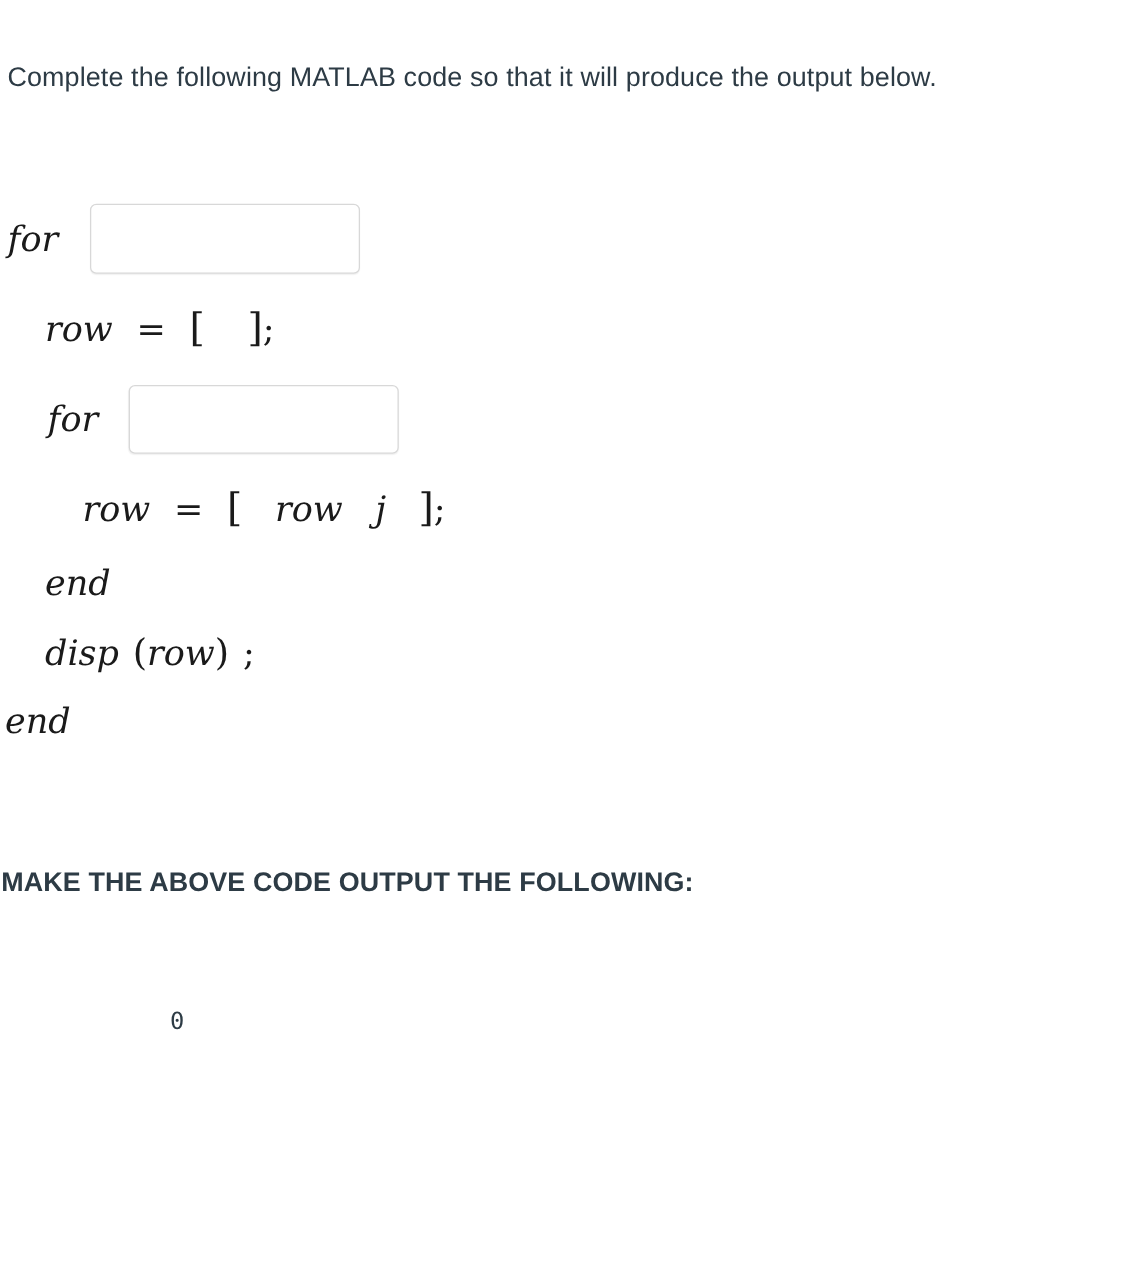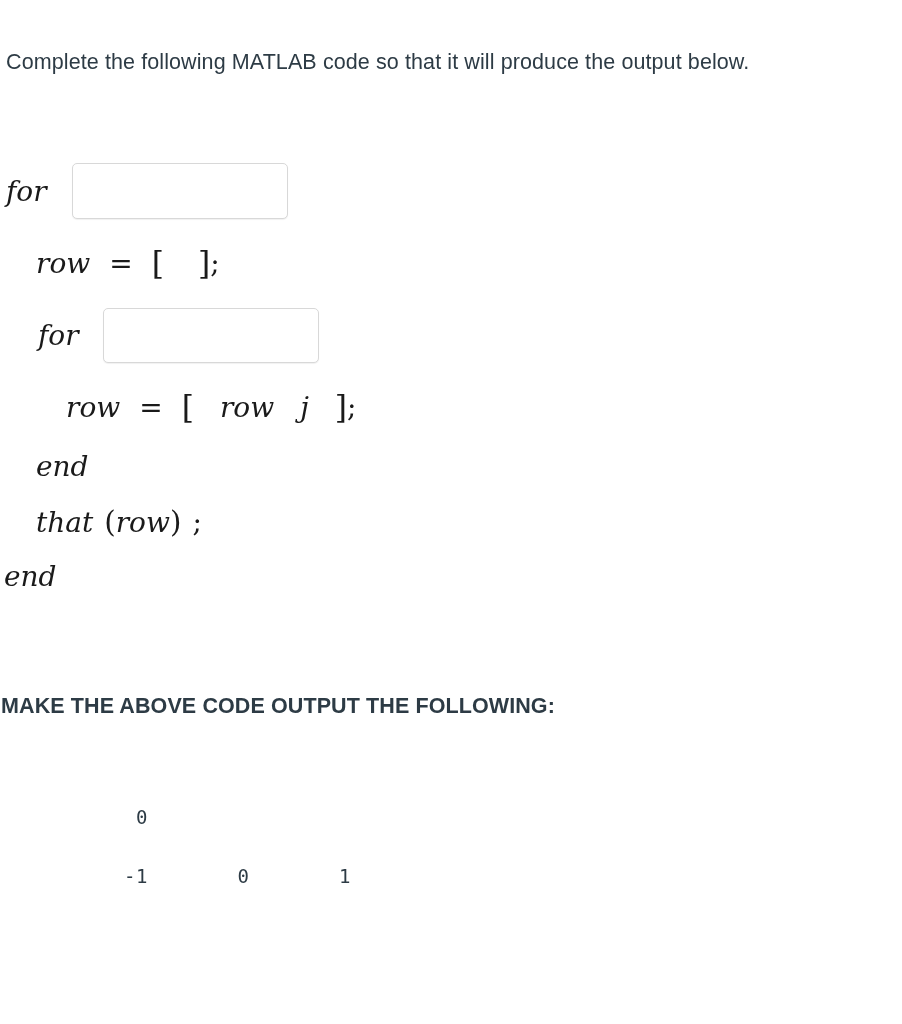--- a/index.html
+++ b/index.html
@@ -233,41 +233,36 @@
       <span class="gap-lg"></span>
       <span class="brk">]</span>
       <span class="semi">;</span>
     </div>
 
     <div class="code-line line-end1">
       <span class="mathtok">end</span>
     </div>
 
     <div class="code-line line-disp">
-      <span class="mathtok">that</span>
+      <span class="mathtok">disp</span>
       <span class="gap-sm"></span>
       <span class="paren">(</span>
       <span class="mathtok">row</span>
       <span class="paren">)</span>
       <span class="gap-sm"></span>
       <span class="semi">;</span>
     </div>
 
     <div class="code-line line-end2">
       <span class="mathtok">end</span>
     </div>
 
   </div>
 
   <div class="make-heading">MAKE THE ABOVE CODE OUTPUT THE FOLLOWING:</div>
 
   <div class="output-block">
     <div class="out-row">
       <span class="out-cell">0</span>
     </div>
-    <div class="out-row">
-      <span class="out-cell">-1</span>
-      <span class="out-cell">0</span>
-      <span class="out-cell">1</span>
-    </div>
   </div>
 
 </div>
 
 </body></html>

